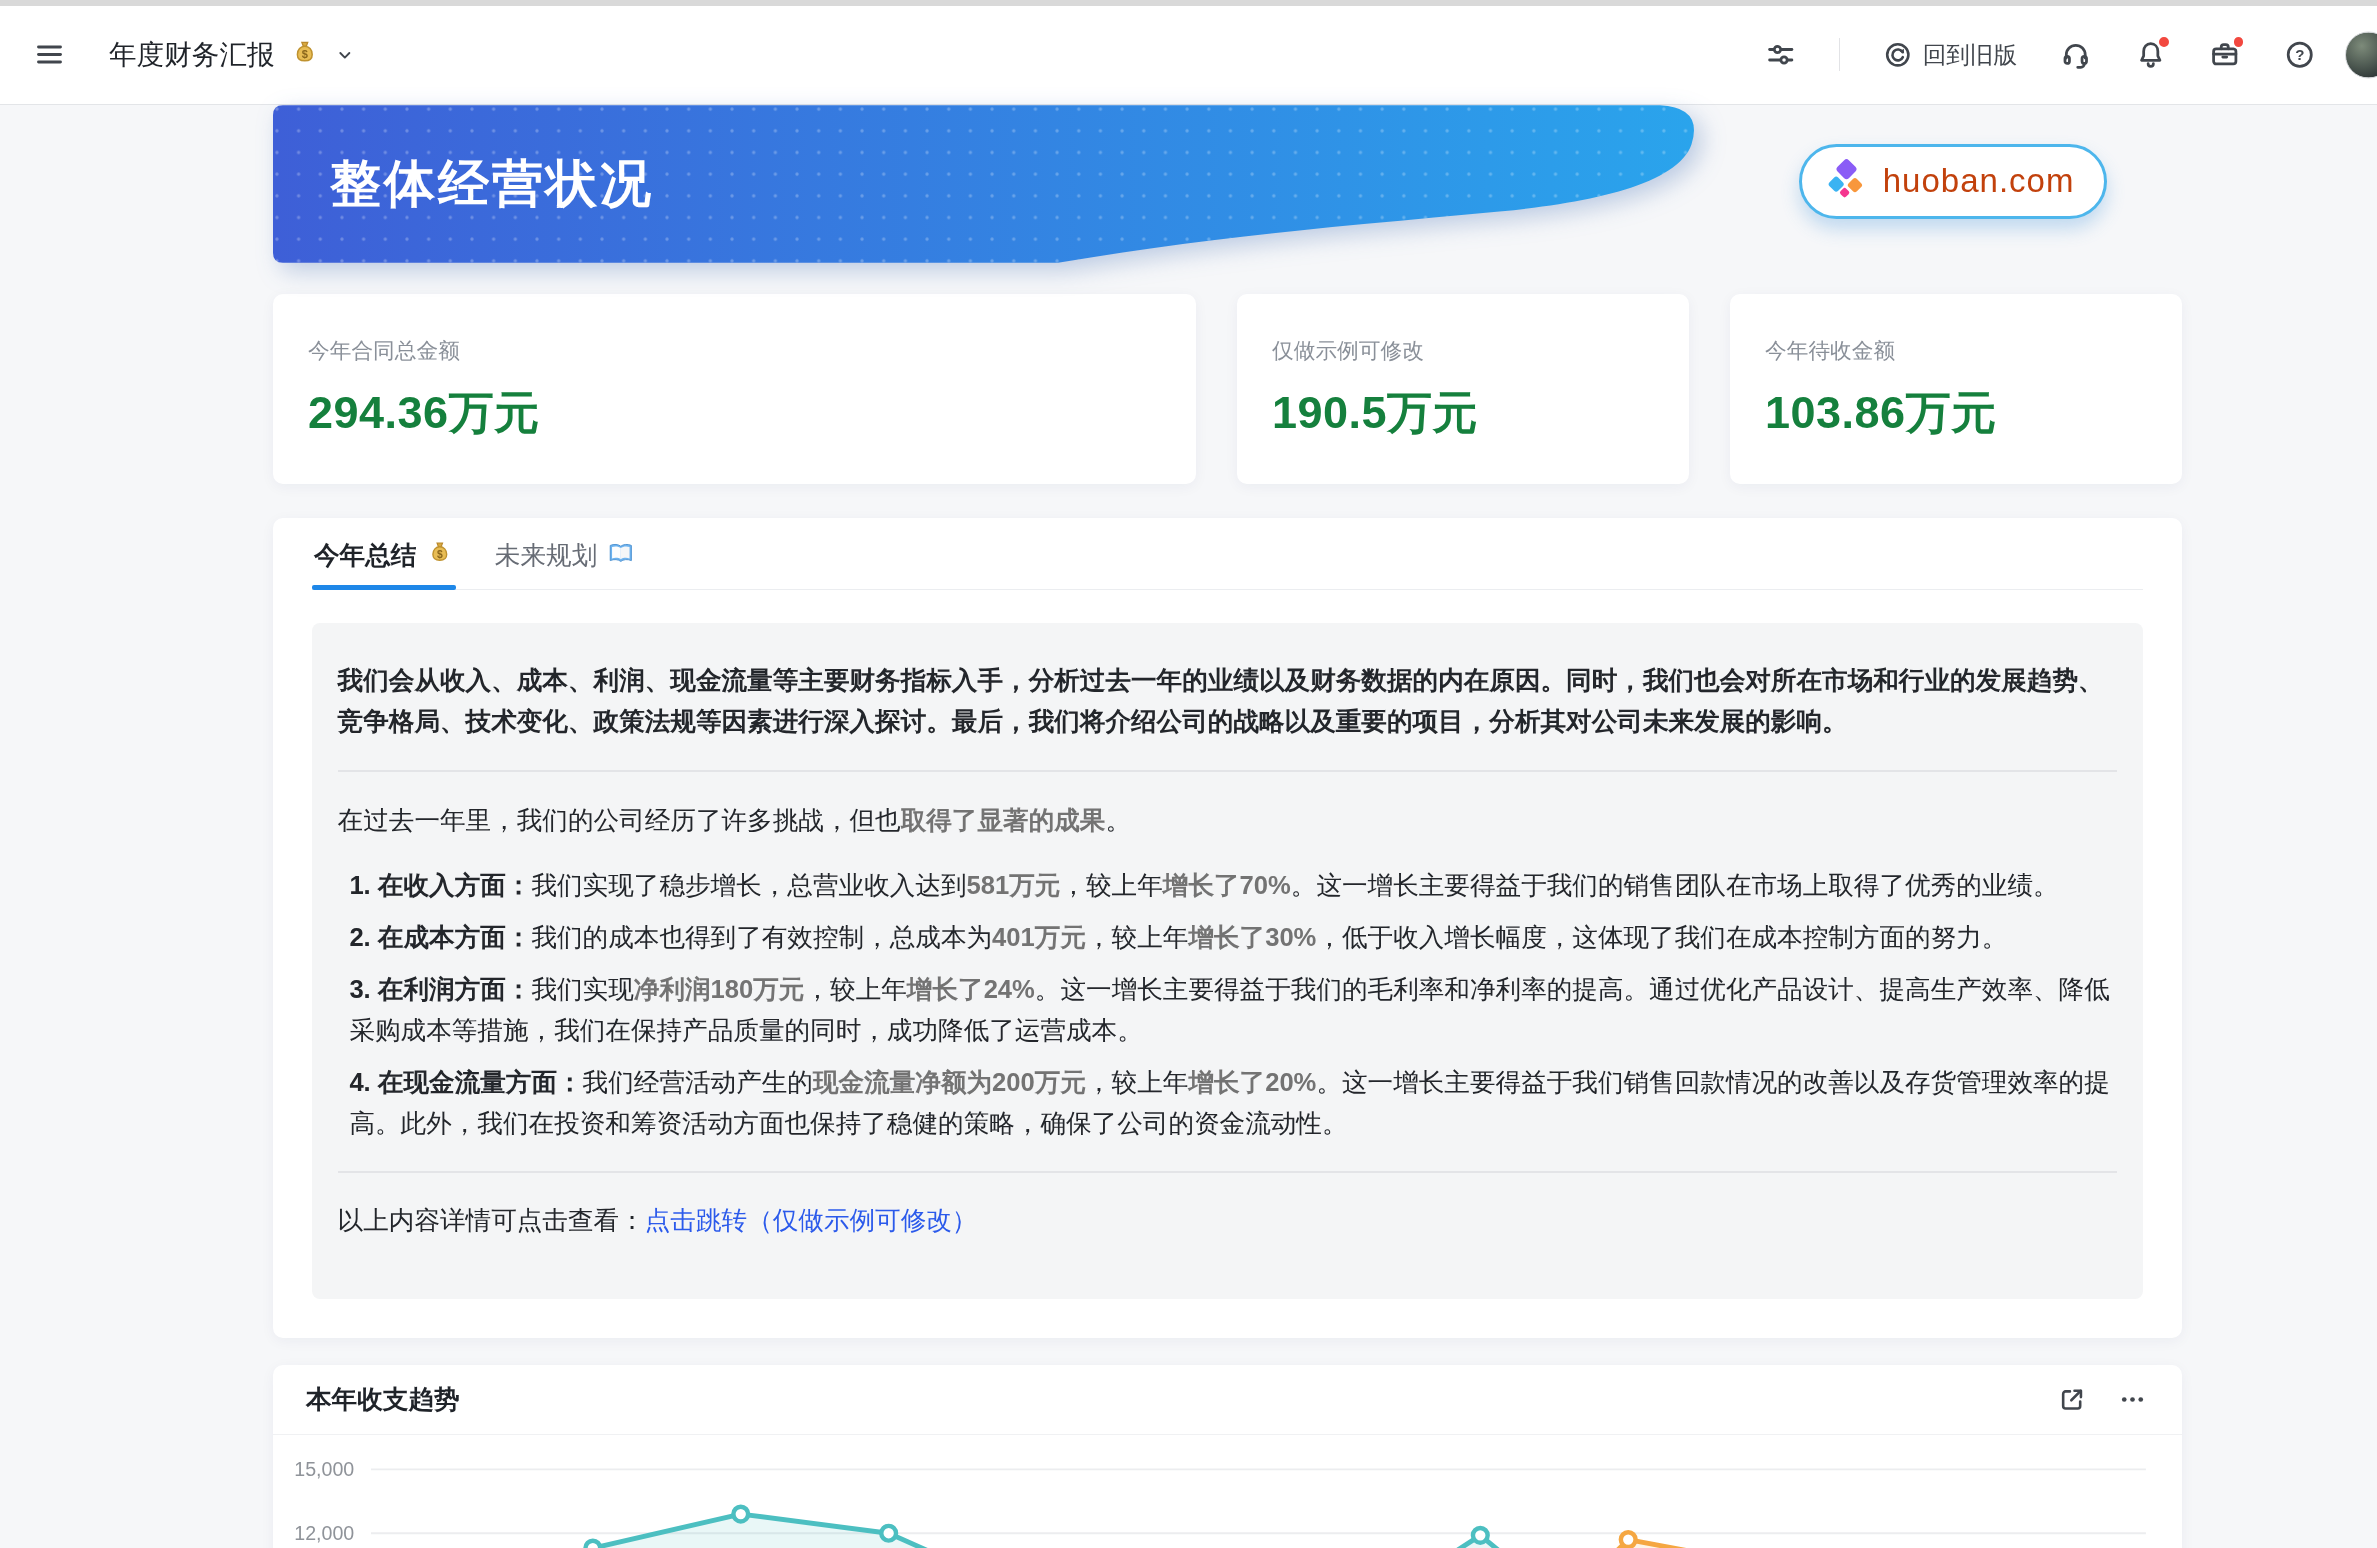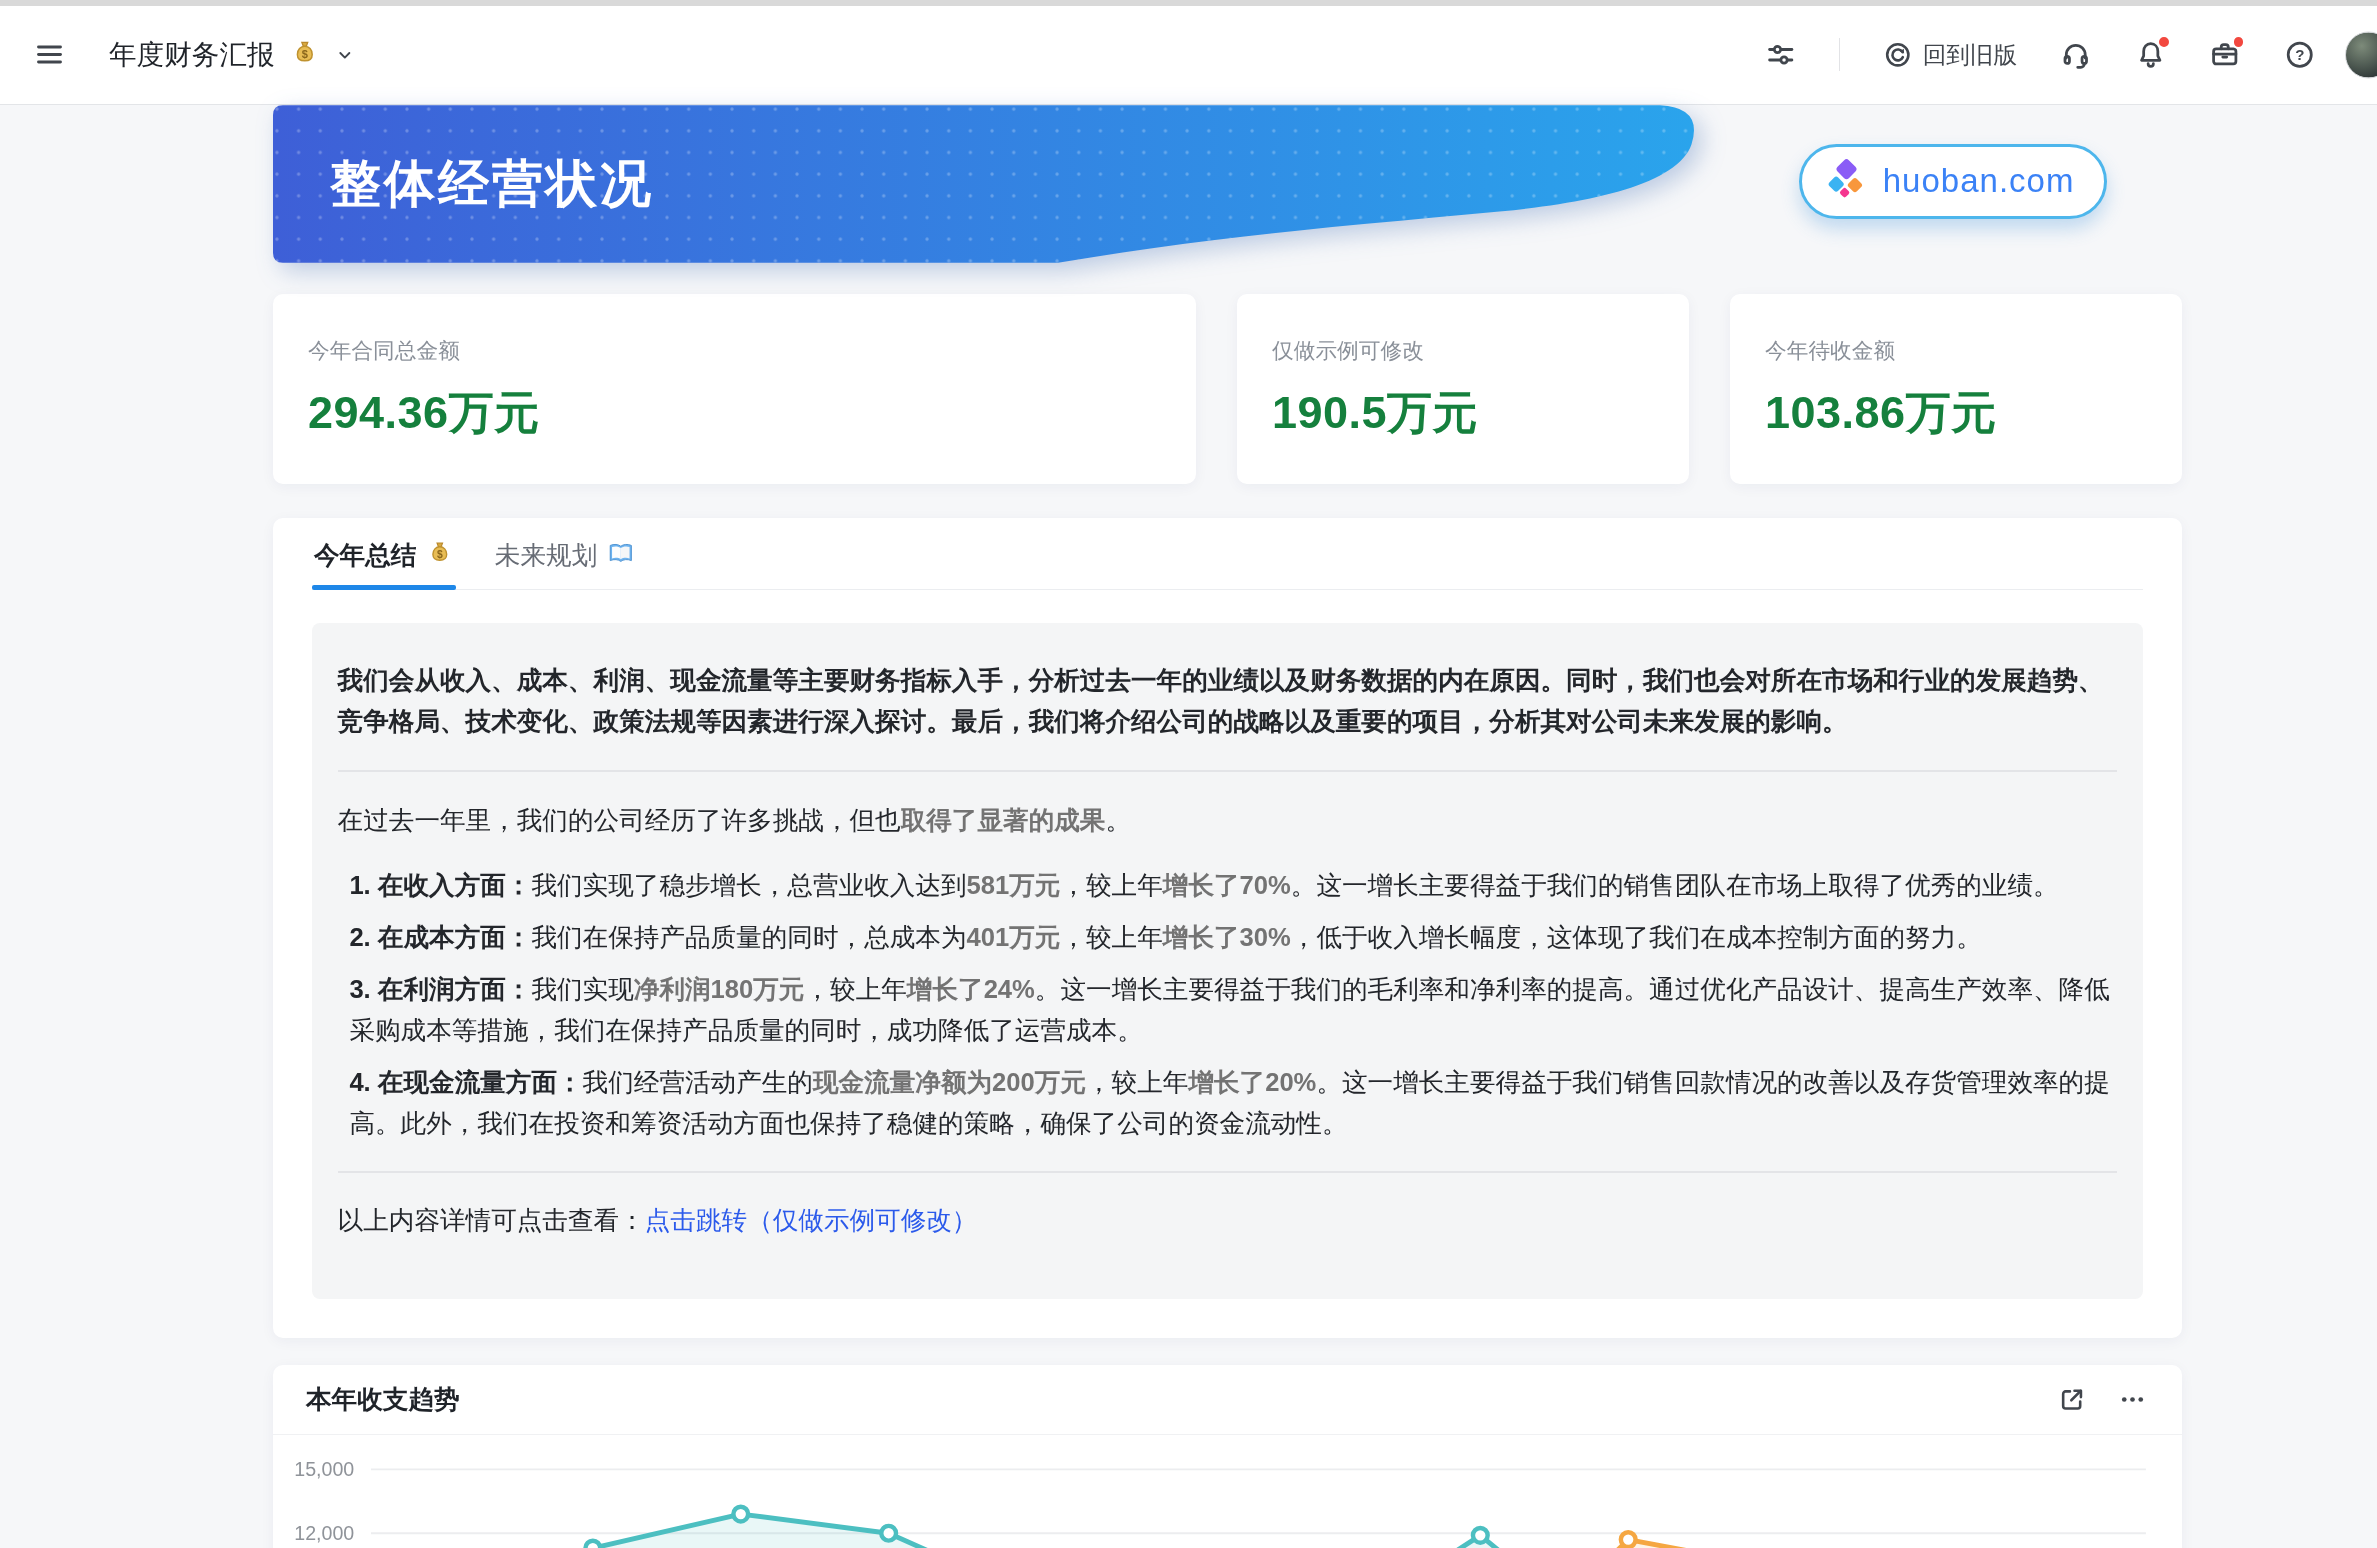--- a/index.html
+++ b/index.html
@@ -27,21 +27,21 @@
   .main { margin-left:273px; width:1909px; }
 
   
   .banner { position:relative; height:158px; margin-top:0; }
   .banner svg.swoosh { position:absolute; inset:0; overflow:visible; }
   .banner-title { position:absolute; left:57px; top:50%; transform:translateY(-50%);
                   font-size:51px; font-weight:600; color:#fff; letter-spacing:3px; }
   .logo-pill { position:absolute; right:75px; top:39px; height:75px; background:#fff;
                border:3px solid #4db6ec; border-radius:41px; display:flex; align-items:center;
                gap:13.8px; padding:0 29.6px 0 21.7px; box-shadow:0 9.9px 17.7px rgba(70,150,220,.30); }
-  .logo-text { font-size:33px; color:#3b82f6; font-weight:500; letter-spacing:1px; }
+  .logo-text { font-size:33px; color:#c2410c; font-weight:500; letter-spacing:1px; }
 
   
   .stats-row { display:flex; gap:41px; margin-top:31.5px; }
   .stat-card { background:#fff; border-radius:9.9px; height:190px; padding:0 35px;
                display:flex; flex-direction:column; justify-content:center; gap:17.7px;
                box-shadow:0 3px 13.8px rgba(25,45,90,.05); }
   .stat-card.wide { flex:0 0 923px; }
   .stat-card.small { flex:1; }
   .stat-label { font-size:21.7px; color:#8a9099; }
   .stat-value { font-size:45px; font-weight:700; color:#15803d; letter-spacing:0.5px; }
@@ -237,21 +237,21 @@
         </span>
       </div>
     </div>
 
     <div class="panel">
       <p class="p-intro"><span class="seg-b">我们会从收入、成本、利润、现金流量等主要财务指标入手，分析过去一年的业绩以及财务数据的内在原因。同时，我们也会对所在市场和行业的发展趋势、竞争格局、技术变化、政策法规等因素进行深入探讨。最后，我们将介绍公司的战略以及重要的项目，分析其对公司未来发展的影响。</span></p>
       <hr>
       <p><span>在过去一年里，我们的公司经历了许多挑战，但也</span><span class="seg-o">取得了显著的成果</span><span>。</span></p>
       <div class="list">
         <p><span class="seg-b">1. 在收入方面：</span><span>我们实现了稳步增长，总营业收入达到</span><span class="seg-o">581万元</span><span>，较上年</span><span class="seg-o">增长了70%</span><span>。这一增长主要得益于我们的销售团队在市场上取得了优秀的业绩。</span></p>
-        <p><span class="seg-b">2. 在成本方面：</span><span>我们在保持产品质量的同时，总成本为</span><span class="seg-o">401万元</span><span>，较上年</span><span class="seg-o">增长了30%</span><span>，低于收入增长幅度，这体现了我们在成本控制方面的努力。</span></p>
+        <p><span class="seg-b">2. 在成本方面：</span><span>我们的成本也得到了有效控制，总成本为</span><span class="seg-o">401万元</span><span>，较上年</span><span class="seg-o">增长了30%</span><span>，低于收入增长幅度，这体现了我们在成本控制方面的努力。</span></p>
         <p><span class="seg-b">3. 在利润方面：</span><span>我们实现</span><span class="seg-o">净利润180万元</span><span>，较上年</span><span class="seg-o">增长了24%</span><span>。这一增长主要得益于我们的毛利率和净利率的提高。通过优化产品设计、提高生产效率、降低采购成本等措施，我们在保持产品质量的同时，成功降低了运营成本。</span></p>
         <p><span class="seg-b">4. 在现金流量方面：</span><span>我们经营活动产生的</span><span class="seg-o">现金流量净额为200万元</span><span>，较上年</span><span class="seg-o">增长了20%</span><span>。这一增长主要得益于我们销售回款情况的改善以及存货管理效率的提高。此外，我们在投资和筹资活动方面也保持了稳健的策略，确保了公司的资金流动性。</span></p>
       </div>
       <hr>
       <p class="footer-line"><span>以上内容详情可点击查看：</span><span class="seg-link">点击跳转（仅做示例可修改）</span></p>
     </div>
   </section>
 
   <section class="trend-card">
     <div class="trend-header">

